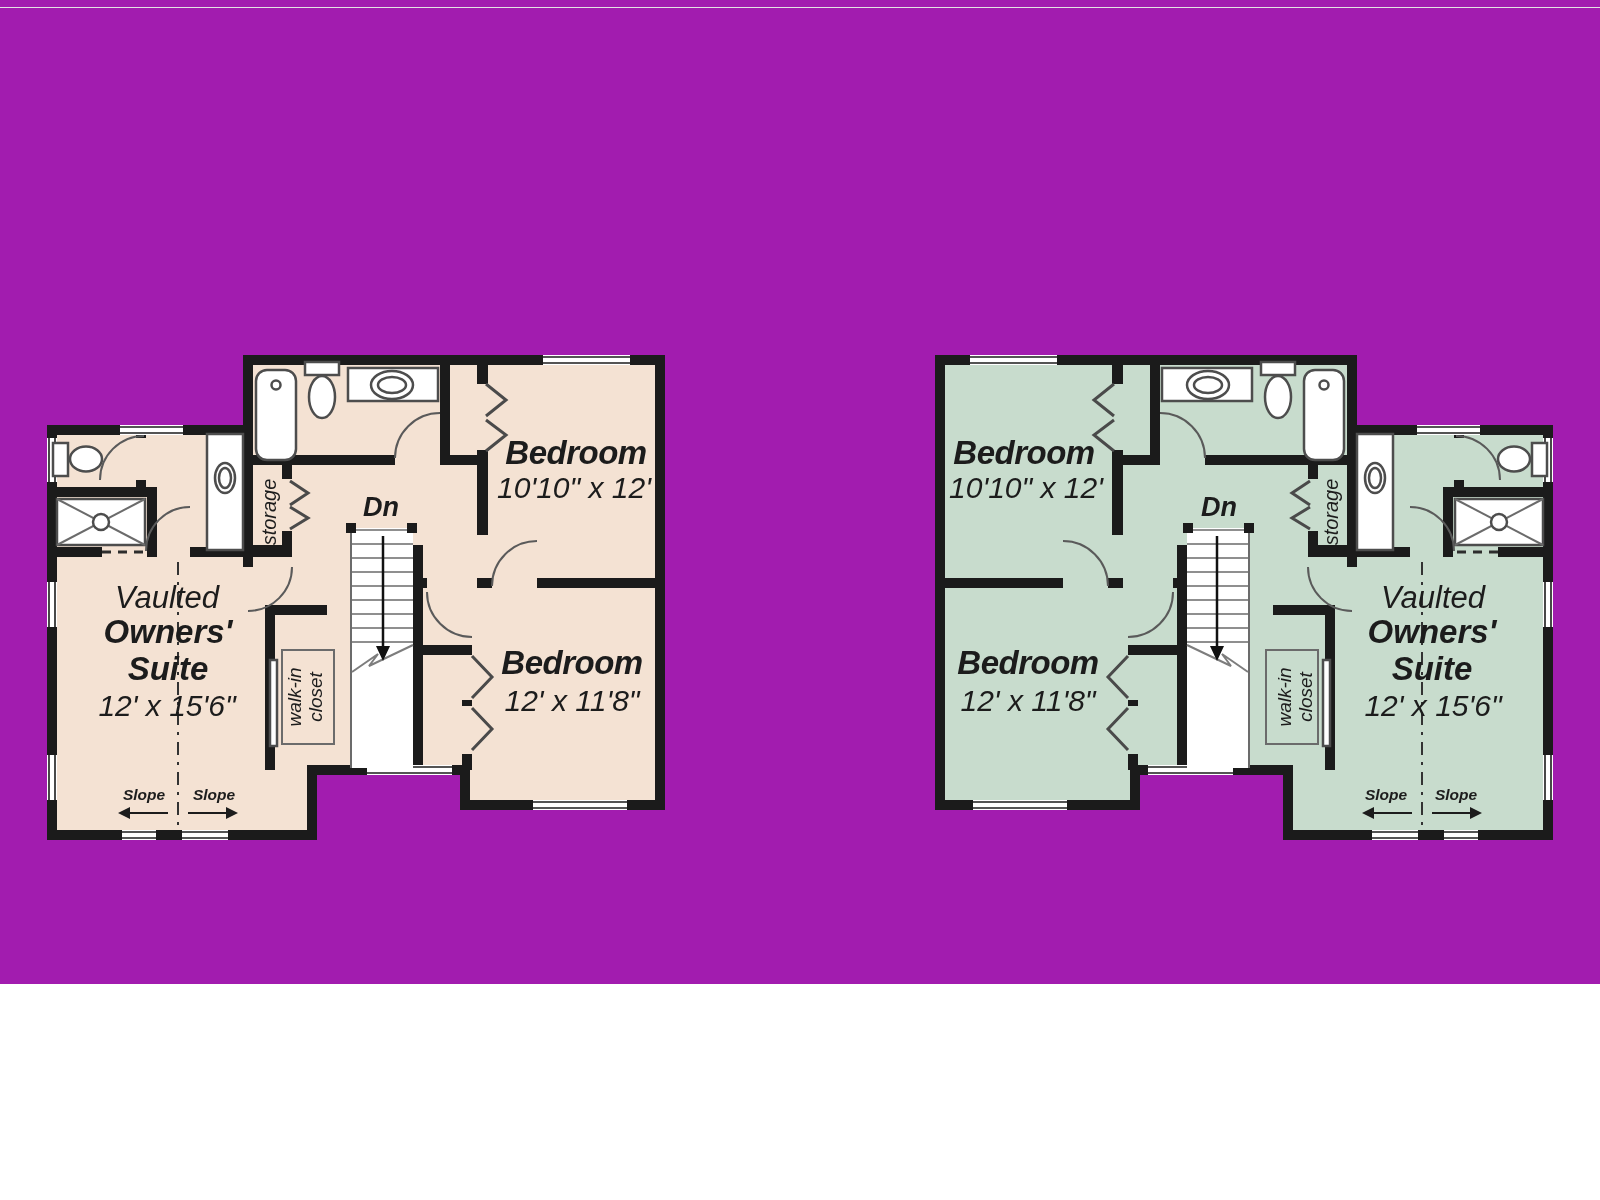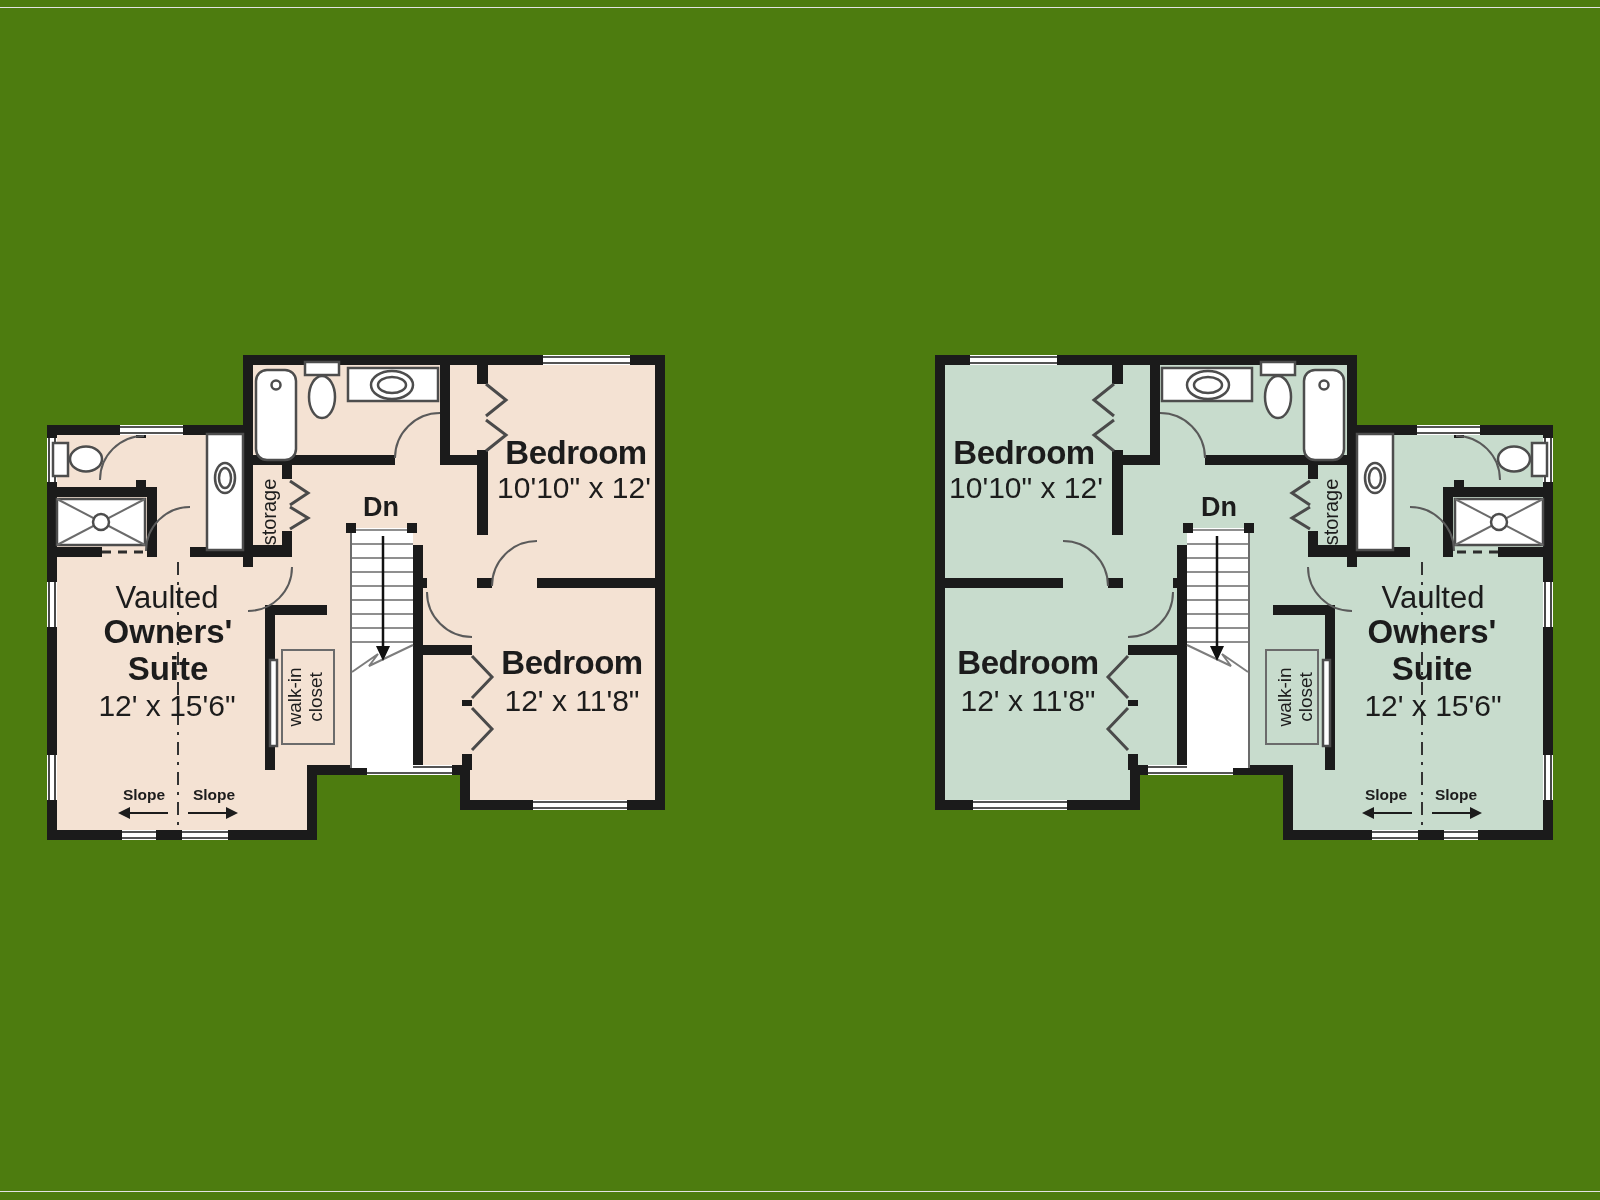--- a/index.html
+++ b/index.html
@@ -1,17 +1,17 @@
 <!DOCTYPE html>
 <html><head>
 <meta charset="utf-8">
 <style>
   html,body{margin:0;padding:0;background:#ffffff;}
-  .page{position:relative;width:1600px;height:1200px;background:#4d7c0f;overflow:hidden;
-        font-family:"Liberation Sans", sans-serif;}
+  .page{position:relative;width:1600px;height:984px;background:#a21caf;overflow:hidden;
+        font-family:"Liberation Sans", sans-serif;font-style:italic;}
   .edge-line{position:absolute;left:0;width:1600px;height:1px;background:#e3e3e3;}
   .edge-top{top:7px;}
   .edge-bottom{top:1191px;}
   svg{position:absolute;top:0;left:0;}
   .wall{fill:var(--wall,#1b1b1b);}
   .fix{fill:#ffffff;stroke:#4d4d4d;stroke-width:2.5;}
   .fix-thin{fill:none;stroke:#6b6b6b;stroke-width:2;}
   .arc{fill:none;stroke:#5a5a5a;stroke-width:2;}
   .chev{fill:none;stroke:#4a4a4a;stroke-width:3;}
   .tread{stroke:#8f8f8f;stroke-width:2;}

